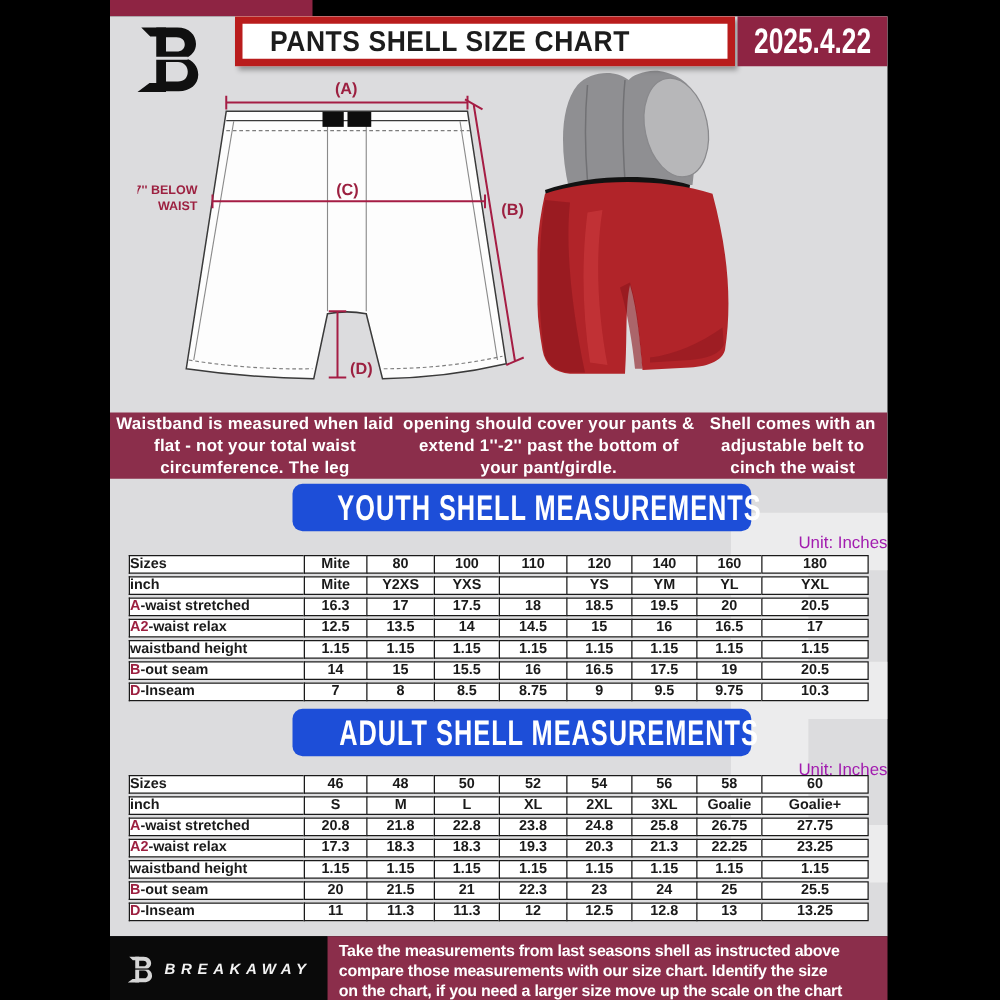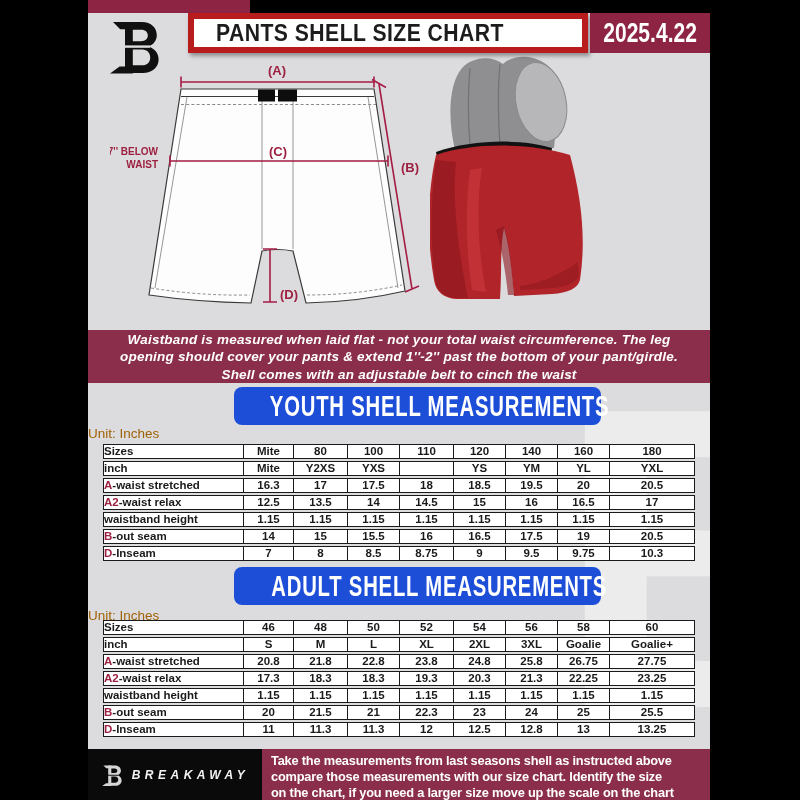--- a/index.html
+++ b/index.html
@@ -21,28 +21,28 @@
   .date-badge{position:absolute;left:502px;top:0;width:120px;height:40px;background:#8e2443;z-index:2;
               display:flex;align-items:center;justify-content:center;}
   .date-badge .t{color:#fff;font-size:27px;font-weight:bold;transform:scale(.78,1.05);white-space:nowrap;}
   
   .diagram-svg{position:absolute;left:22px;top:45px;z-index:1;}
   .pants-svg{position:absolute;left:342px;top:42px;z-index:1;}
   .photo-note{position:absolute;left:508px;top:78px;width:118px;z-index:1;
               color:#97254a;font-size:10.5px;font-weight:bold;line-height:13.5px;}
   
   .info-banner{position:absolute;left:0;top:317px;width:622px;height:53px;background:#8b2e4b;z-index:1;
-               display:flex;flex-direction:column;justify-content:flex-end;text-align:center;font-style:italic;}
+               display:flex;flex-direction:row;justify-content:flex-end;text-align:center;}
   .info-banner div{color:#fff;font-size:13.5px;font-weight:bold;line-height:17.5px;letter-spacing:.2px;}
   
   .sec-banner{position:absolute;left:146px;width:323px;height:38px;background:#1d4ed8;border-radius:8px;
               display:flex;align-items:center;justify-content:center;z-index:1;padding-left:44px;}
   .sec-banner .t{color:#fff;font-size:26px;font-weight:bold;letter-spacing:1px;white-space:nowrap;
                  transform:scale(.78,1.1);}
-  .unit{position:absolute;left:0;width:622px;text-align:left;font-size:13.5px;color:#a16207;z-index:1;}
+  .unit{position:absolute;left:0;width:622px;text-align:right;font-size:13.5px;color:#a21caf;z-index:1;}
   
   table.sizechart{position:absolute;left:15px;width:583px;border-collapse:separate;border-spacing:0 2px;
                   table-layout:fixed;z-index:2;}
   table.sizechart td{background:#fff;border-top:1.5px solid #1a1a1a;border-bottom:1.5px solid #1a1a1a;
                      border-left:1.5px solid #1a1a1a;height:13px;font-size:11.5px;font-weight:bold;
                      color:#1a1a1a;text-align:center;padding:0;line-height:13px;}
   table.sizechart td:last-child{border-right:1.5px solid #1a1a1a;}
   table.sizechart td.lbl{text-align:left;}
   table.sizechart td .accent{color:#9c2040;}
   table.sizechart td:nth-child(1){width:139px;} table.sizechart td:nth-child(2){width:49px;}

